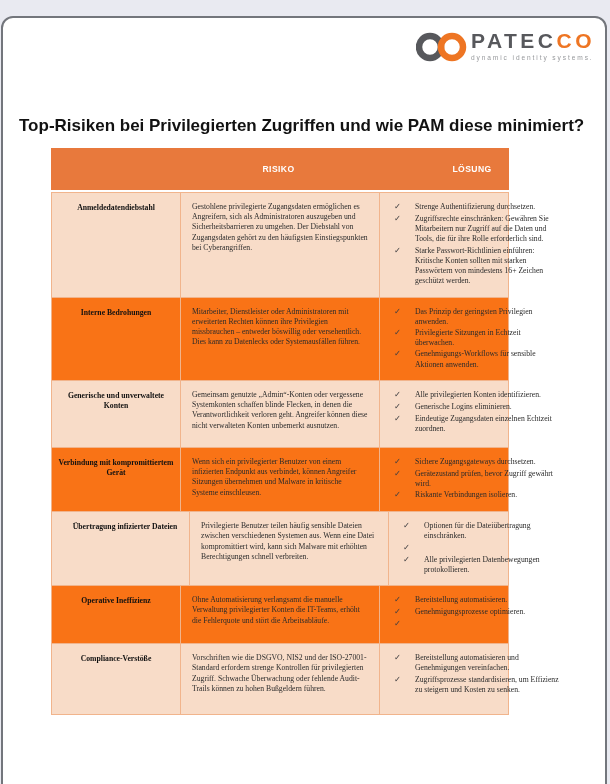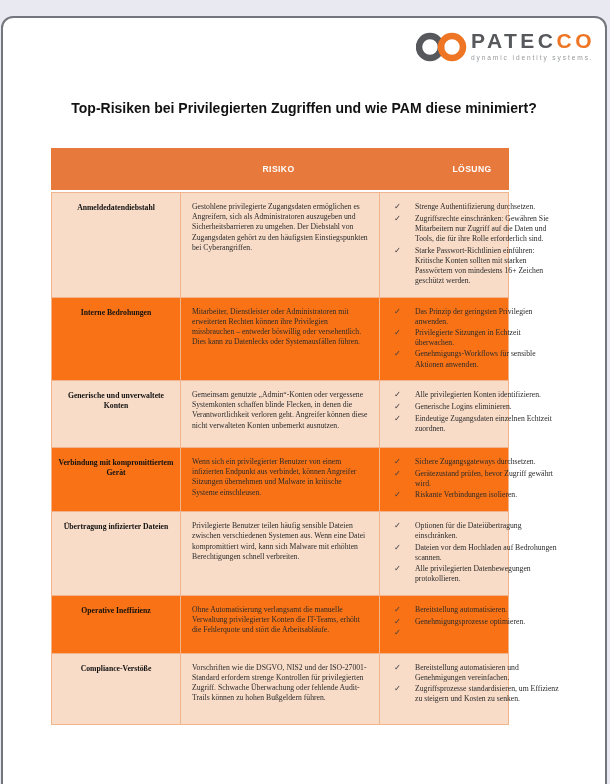--- a/index.html
+++ b/index.html
@@ -14,39 +14,39 @@
   }
   
   .logo{position:absolute;top:11px;right:10px;display:flex;align-items:flex-start;}
   .rings{display:block;margin-top:2px;margin-right:3px;}
   .brand-block{display:flex;flex-direction:column;}
   .wordmark{font-weight:bold;font-size:21px;line-height:1.1;letter-spacing:3.5px;color:#57585c;white-space:nowrap;}
   .wordmark .accent{color:#ee7523;}
   .tagline{font-size:6.6px;letter-spacing:1.9px;color:#97999c;margin-top:2px;white-space:nowrap;}
   
   .title{
-    position:absolute;top:82px;left:0;right:0;margin:0;
-    text-align:center;font-size:14px;font-weight:bold;color:#121212;
+    position:absolute;top:82px;left:0;right:0;margin:16px;
+    text-align:left;font-size:17px;font-weight:bold;color:#121212;
   }
   
   .table{position:absolute;left:48px;top:130px;width:458px;color:#2b2b2b;}
   .thead{
     display:grid;grid-template-columns:128px 199px 188px;
     background:#e8793c;height:42px;align-items:center;
     color:#ffffff;font-weight:bold;font-size:8.6px;letter-spacing:0.4px;text-align:center;
   }
   .tbody{margin-top:2px;border:1px solid #f1b48c;font-family:Liberation Serif, serif;}
   .t-row{display:grid;grid-template-columns:128px 199px 188px;background:#f97316;}
   .t-row + .t-row{border-top:1px solid #f1b48c;}
   .t-row.peach{background:#f8dcc8;}
   .t-row:nth-child(1){min-height:96px;}
   .t-row:nth-child(2){min-height:68px;}
   .t-row:nth-child(3){min-height:66px;}
   .t-row:nth-child(4){min-height:61px;}
-  .t-row:nth-child(5){min-height:65px;}
+  .t-row:nth-child(5){min-height:65px;padding-left:9px;}
   .t-row:nth-child(6){min-height:57px;}
   .t-row:nth-child(7){min-height:70px;}
   .cell{padding:9px 8px;font-size:7.7px;line-height:1.33;}
   .cell + .cell{border-left:1px solid #f1b48c;}
   .name-cell{text-align:center;font-weight:bold;color:#101010;padding:10px 6px;}
   .risk-cell{padding:9px 10px 9px 11px;}
   .sol-cell{padding:9px 6px 9px 9px;}
   .sol-item{display:flex;margin-bottom:1px;}
   .check{flex:none;width:11px;margin:0 10px 0 5px;font-size:8.2px;color:#414042;}
   .sol-text{flex:1;}
@@ -180,21 +180,20 @@
       <span class="risk-text">Privilegierte Benutzer teilen häufig sensible Dateien zwischen verschiedenen Systemen aus. Wenn eine Datei kompromittiert wird, kann sich Malware mit erhöhten Berechtigungen schnell verbreiten.</span>
     </div>
     <div class="cell sol-cell sol-list">
 
     <div class="sol-item">
         <span class="check">✓</span>
         <span class="sol-text">Optionen für die Dateiübertragung einschränken.</span>
       </div>
             <div class="sol-item">
         <span class="check">✓</span>
-        <span class="sol-text">Dateien vor dem Hochladen auf Bedrohungen scannen.</span>
       </div>
             <div class="sol-item">
         <span class="check">✓</span>
         <span class="sol-text">Alle privilegierten Datenbewegungen protokollieren.</span>
       </div>
           </div>
   </div>
 
   <div class="t-row">
     <div class="cell name-cell">

